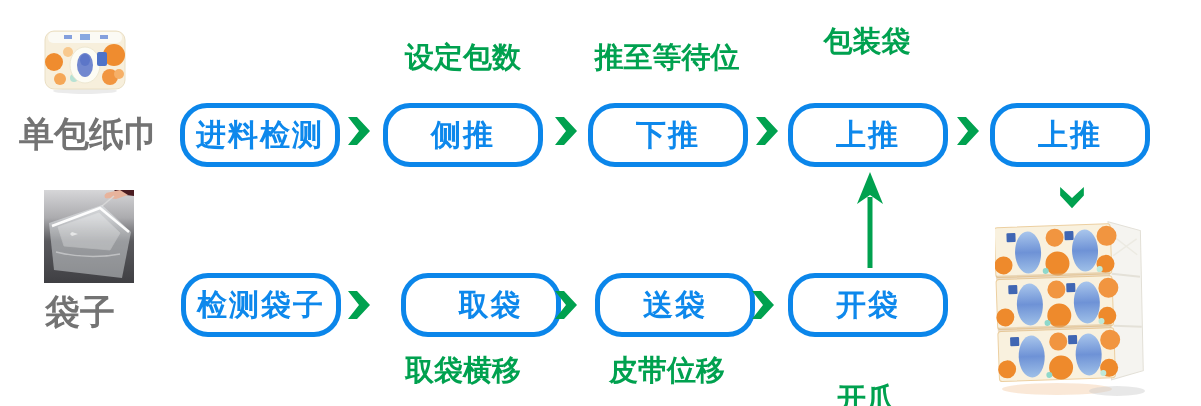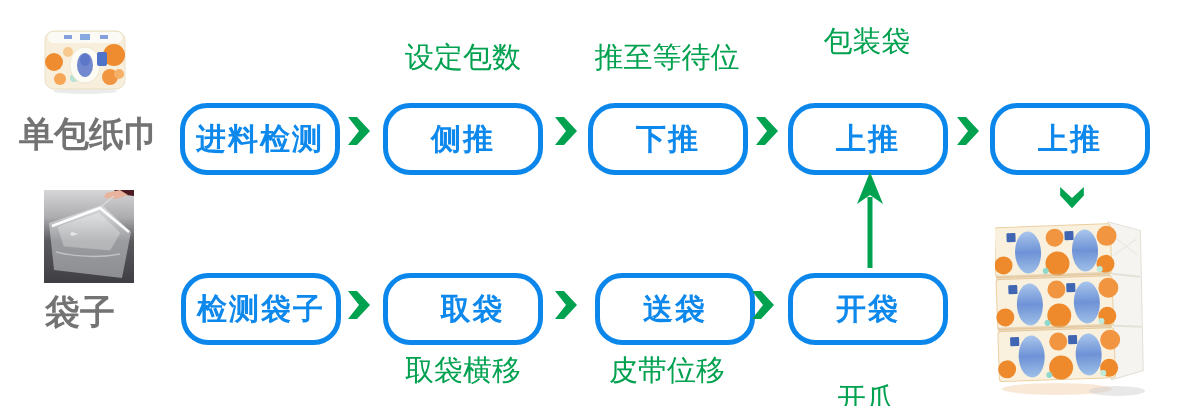--- a/index.html
+++ b/index.html
@@ -1,29 +1,29 @@
 <!DOCTYPE html>
 <html><head>
 <meta charset="utf-8">
 <style>
   html,body{margin:0;padding:0;background:#fff;}
   .canvas{
     position:relative;width:1201px;height:406px;background:#ffffff;overflow:hidden;
     font-family:"DejaVu Sans","Liberation Sans",sans-serif;
   }
   .step-box{
-    position:absolute;box-sizing:border-box;width:160px;height:72px;
+    position:absolute;box-sizing:border-box;width:160px;height:64px;
     border:5px solid #0b86ea;border-radius:27px;background:#ffffff;
     color:#0d88ec;display:flex;align-items:center;justify-content:center;
     font-size:30px;font-weight:bold;letter-spacing:2px;white-space:nowrap;
   }
   .row-top .step-box{top:103px;}
   .row-bottom .step-box{top:273px;}
   .note{
-    position:absolute;color:#00a14f;font-size:29px;font-weight:normal;
+    position:absolute;color:#00a14f;font-size:29px;font-weight:bold;
     text-align:center;line-height:32px;white-space:nowrap;
   }
   .note span{display:block;}
   .item-label{
     position:absolute;color:#737373;font-size:35px;font-weight:bold;
     text-align:center;white-space:nowrap;
   }
   .chev{position:absolute;width:22px;height:28px;}
   .photo{position:absolute;}
 </style>
@@ -103,21 +103,21 @@
       <polygon points="5,33 58,15 87,42 78,88 10,80" fill="#f4f8fb" opacity="0.42"></polygon>
       <polygon points="14,37 55,23 76,43 66,60 20,56" fill="#ffffff" opacity="0.28" stroke="#ffffff" stroke-opacity="0.75"></polygon>
       <polyline points="8,36 56,18 85,42" stroke="#ffffff" stroke-width="2.5" opacity="0.95" fill="none"></polyline>
       <path d="M12,62 Q45,70 76,64" stroke="#ffffff" opacity="0.4" stroke-width="1.5" fill="none"></path>
       <polygon points="28,42 34,44 28,46 26,44" fill="#ffffff" opacity="0.6"></polygon>
     </svg>
 
     <div class="item-label" style="left:20px;top:289px;width:120px;">袋子</div>
 
     <div class="step-box" style="left:181px;">检测袋子</div>
-    <div class="step-box" style="left:383px;padding-left:19px;">取袋</div>
+    <div class="step-box" style="left:401px;padding-left:19px;">取袋</div>
     <div class="step-box" style="left:571px;margin-left:24px;">送袋</div>
     <div class="step-box" style="left:788px;">开袋</div>
 
     <svg class="chev" style="left:348px;top:291px;" viewBox="0 0 22 28">
       <polygon points="0,0 9,0 22,14 9,28 0,28 11,14" fill="#00a14f"></polygon>
       </svg>
     <svg class="chev" style="left:555px;top:291px;" viewBox="0 0 22 28">
       <polygon points="0,0 9,0 22,14 9,28 0,28 11,14" fill="#00a14f"></polygon>
       </svg>
     <svg class="chev" style="left:752px;top:291px;" viewBox="0 0 22 28">

